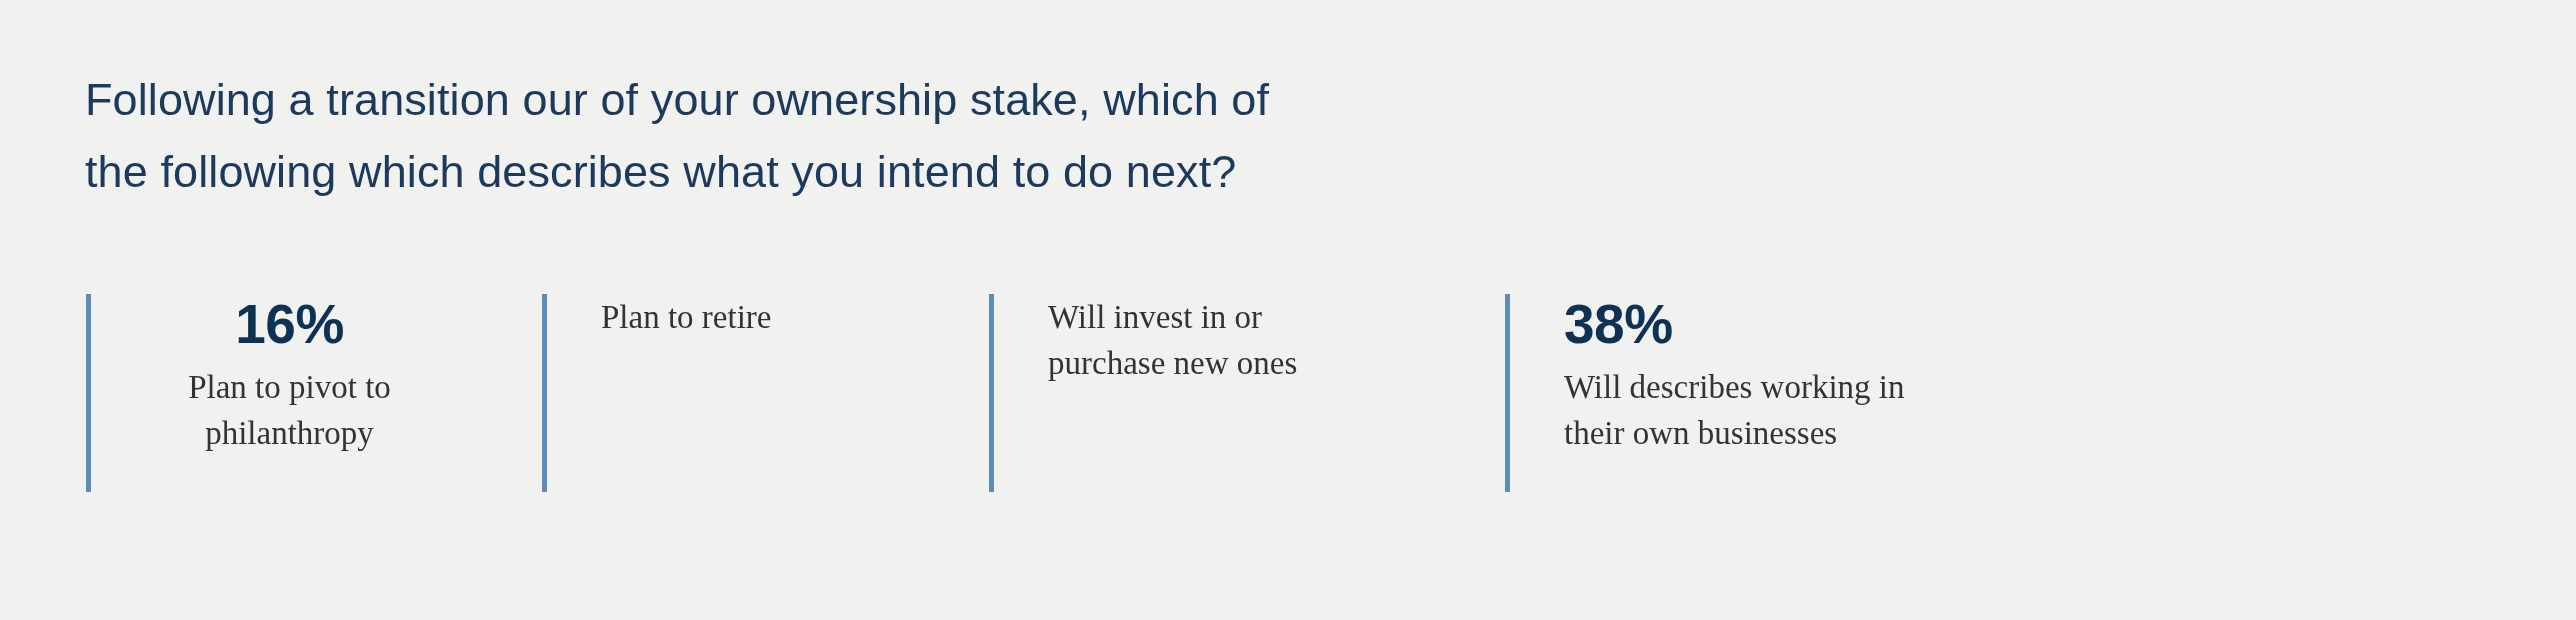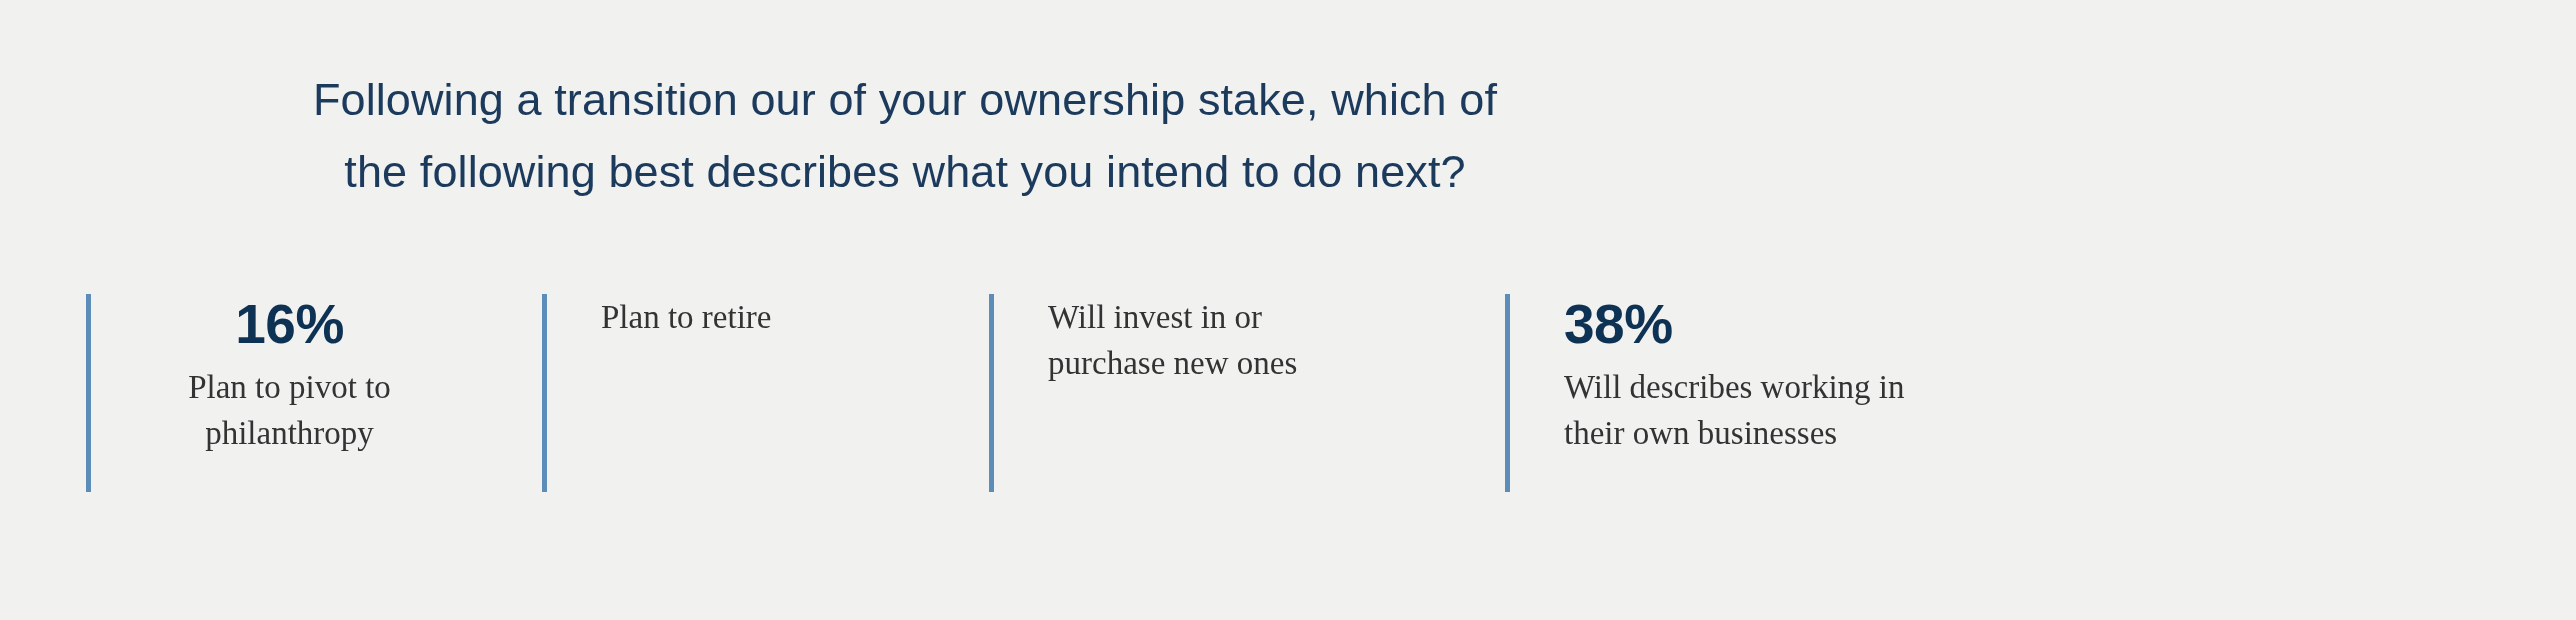--- a/index.html
+++ b/index.html
@@ -33,21 +33,20 @@
     font-family: "Liberation Sans", "DejaVu Sans", sans-serif;
     font-weight: 300;
     font-size: 45px;
     line-height: 72px;
     letter-spacing: 0.1px;
     white-space: nowrap;
   }
   .heading-line {
     display: block;
     color: #1B3A5C;
-    text-align: center;
   }
 
   
   .stats-row {
     position: absolute;
     left: 0;
     top: 294px;
     width: 2576px;
     height: 207px;
   }
@@ -109,21 +108,21 @@
   .stat-block-4 { left: 1505px; width: 540px; }
   .stat-block-4 .stat-body { width: 482px; }
 </style>
 </head>
 <body>
 
 <div class="infographic">
 
   <div class="heading">
     <span class="heading-line">Following a transition our of your ownership stake, which of</span>
-    <span class="heading-line">the following best describes what you intend to do next?</span>
+    <span class="heading-line">the following which describes what you intend to do next?</span>
   </div>
 
   <div class="stats-row">
 
     <div class="stat-block stat-block-1">
       <span class="stat-rule"></span>
       <div class="stat-body">
         <span class="stat-value">16%</span>
         <span class="stat-label">Plan to pivot to</span>
         <span class="stat-label">philanthropy</span>

